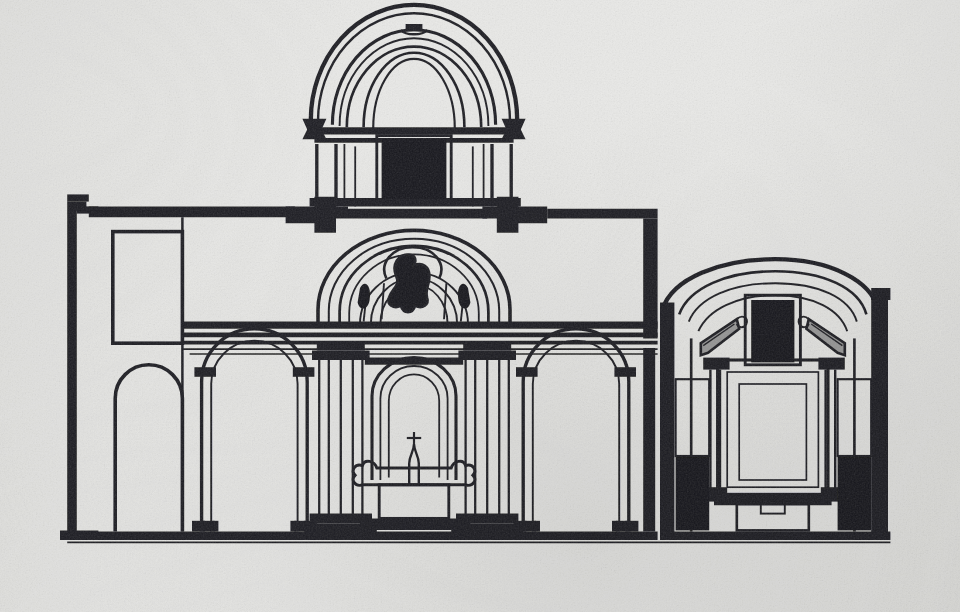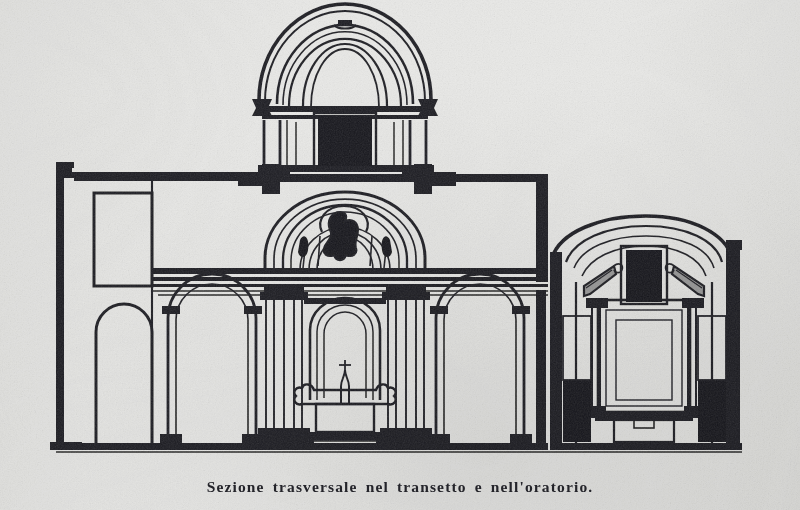--- a/index.html
+++ b/index.html
@@ -404,15 +404,14 @@
       </g>
 
     </g>
   </svg>
 
   <svg id="grain" width="800" height="510">
     <rect width="800" height="510" filter="url(#grainFilter)"></rect>
   </svg>
   <div id="paper-texture"></div>
 
-  <div id="caption">Sezione trasversale nel transetto e nell'oratorio.</div>
 
 </div>
 
 </body></html>

